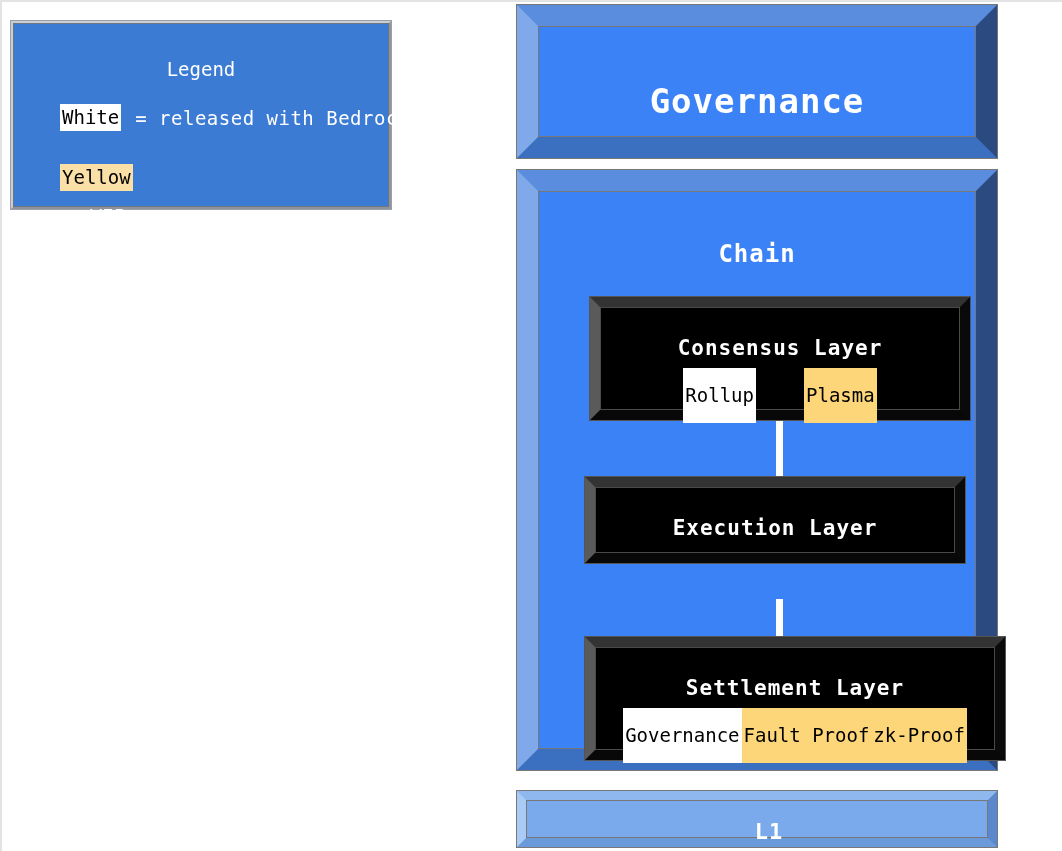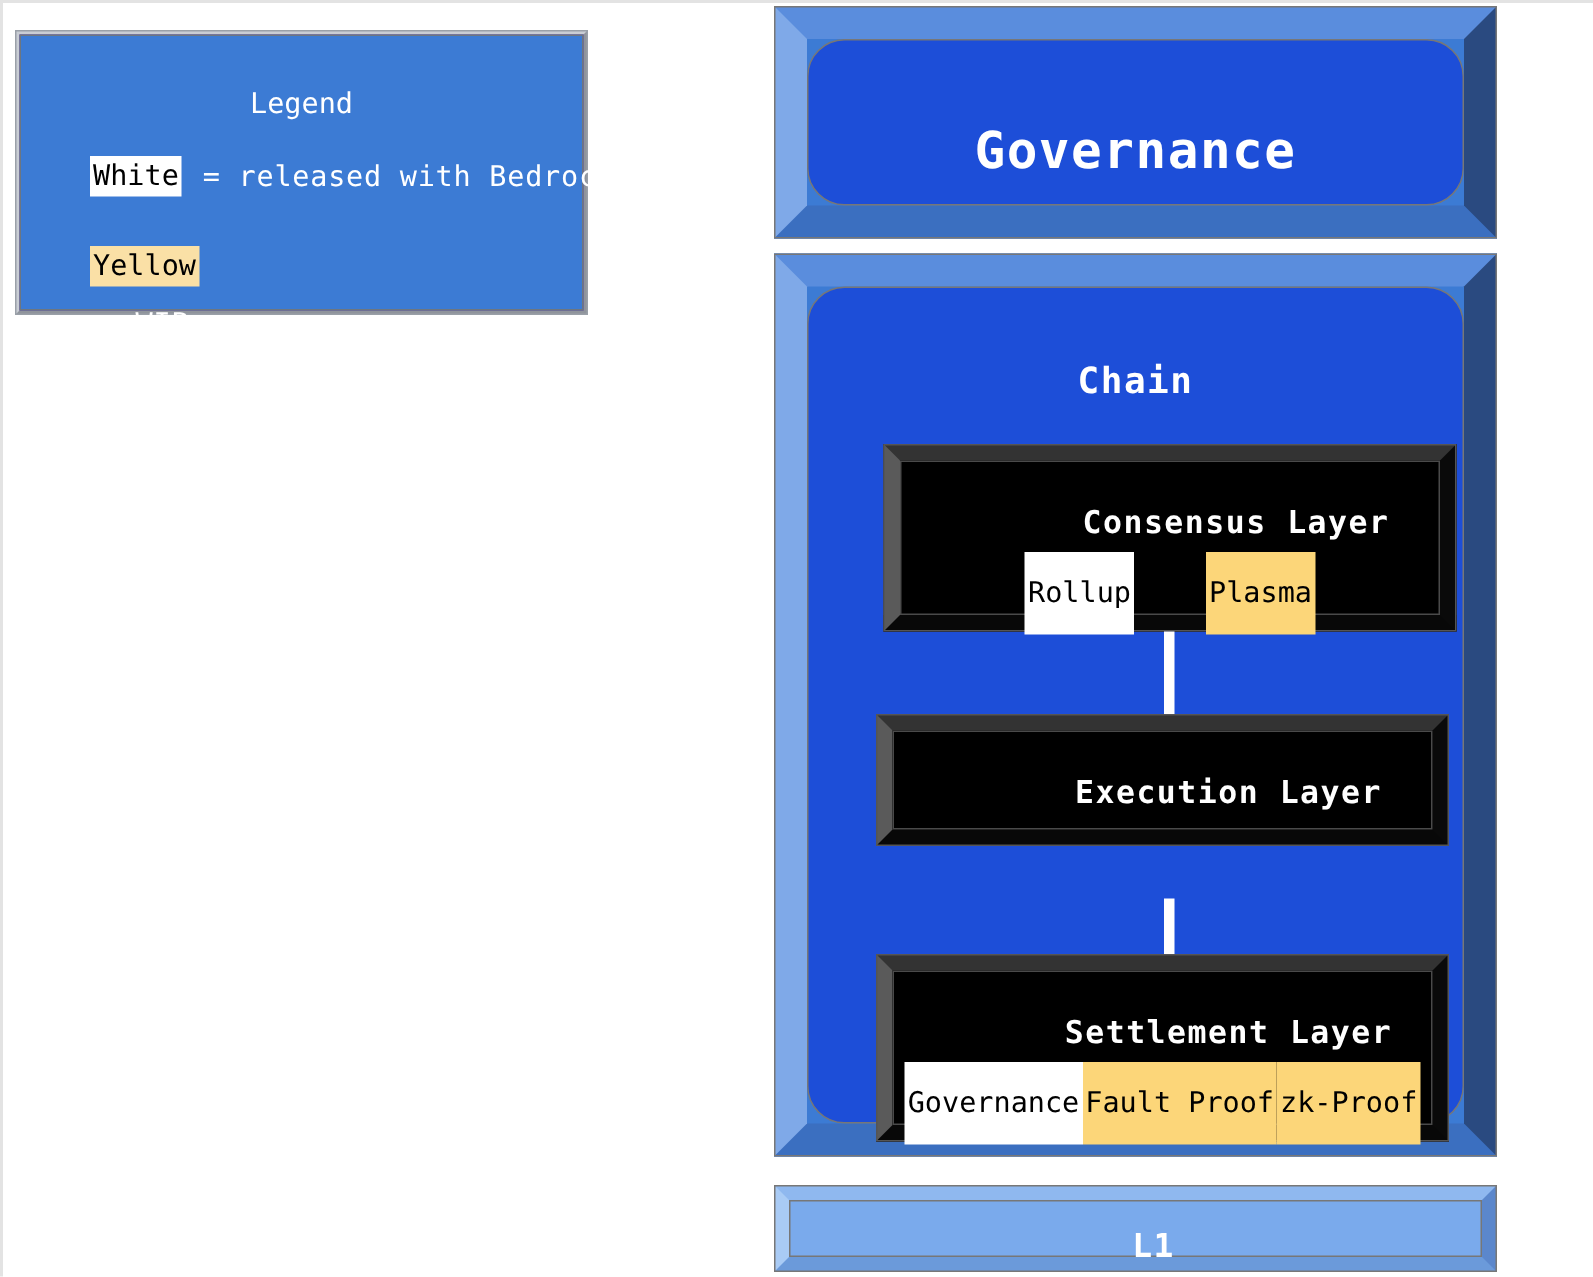--- a/index.html
+++ b/index.html
@@ -40,21 +40,21 @@
     left: 0; top: 0; right: 0; bottom: 0;
     box-sizing: border-box;
     border: 1px solid #777777;
   }
 
   
   .bevel-blue {
     border-color: #5a8ddd #2a4a80 #3b6fc0 #7fa9e8;
     background: #3c7bd4;
   }
-  .bevel-blue > .inner { background: #1d4ed8; border-radius: 25px; }
+  .bevel-blue > .inner { background: #3b82f6; }
 
   
   .bevel-l1 {
     border-color: #8fb8ef #5b87cc #6b9ada #a9cbf5;
     background: #7aaaec;
   }
   .bevel-l1 > .inner { background: #7aaaec; }
 
   
   .bevel-black {
@@ -64,21 +64,21 @@
   }
   .bevel-black > .inner {
     background: #000000;
     border-color: #4a4a4a;
   }
 
   
   .legend-box {
     position: absolute;
     box-sizing: border-box;
-    background: #be185d;
+    background: #fde047;
     border: 3px solid;
     border-color: #c9cdd4 #8f949c #8f949c #c9cdd4;
     outline: 1px solid #9aa0a8;
     outline-offset: -1px;
   }
   .legend-box > .inner {
     position: absolute;
     left: 0; top: 0; right: 0; bottom: 0;
     box-sizing: border-box;
     background: #3c7bd4;
@@ -96,21 +96,20 @@
     letter-spacing: 1px;
     white-space: nowrap;
   }
   .gov-title { top: 54px; font-size: 34px; }
   .chain-title { top: 48px; font-size: 24px; }
   .l1-title    { top: 18px; font-size: 22px; padding-left: 12px; }
   .layer-title {
     top: 28px;
     font-size: 21px;
     letter-spacing: 1px;
-    padding-left: 44px;
   }
 
   .legend-title {
     position: absolute;
     left: 0; top: 34px;
     width: 100%;
     text-align: center;
     color: #ffffff;
     font-size: 19px;
   }
@@ -169,21 +168,21 @@
   }
 
   
   #legend       { left: 8px;   top: 18px;  width: 382px;  height: 190px; }
   #gov-box      { left: 514px; top: 2px;   width: 482px;  height: 155px; }
   #chain-box    { left: 514px; top: 167px; width: 482px;  height: 602px; }
   #l1-box       { left: 514px; top: 788px; width: 482px;  height: 58px; }
 
   #consensus-box  { left: 50px; top: 104px; width: 382px; height: 125px; }
   #execution-box  { left: 45px; top: 284px; width: 382px; height: 88px; }
-  #settlement-box { left: 45px; top: 444px; width: 382px; height: 125px; }
+  #settlement-box { left: 45px; top: 444px; width: 422px; height: 125px; }
 
   #conn-1 { left: 237px; top: 229px; height: 57px; }
   #conn-2 { left: 237px; top: 407px; height: 39px; }
 </style>
 </head>
 <body>
 
 <div class="canvas">
 
   <div class="legend-box" id="legend">

